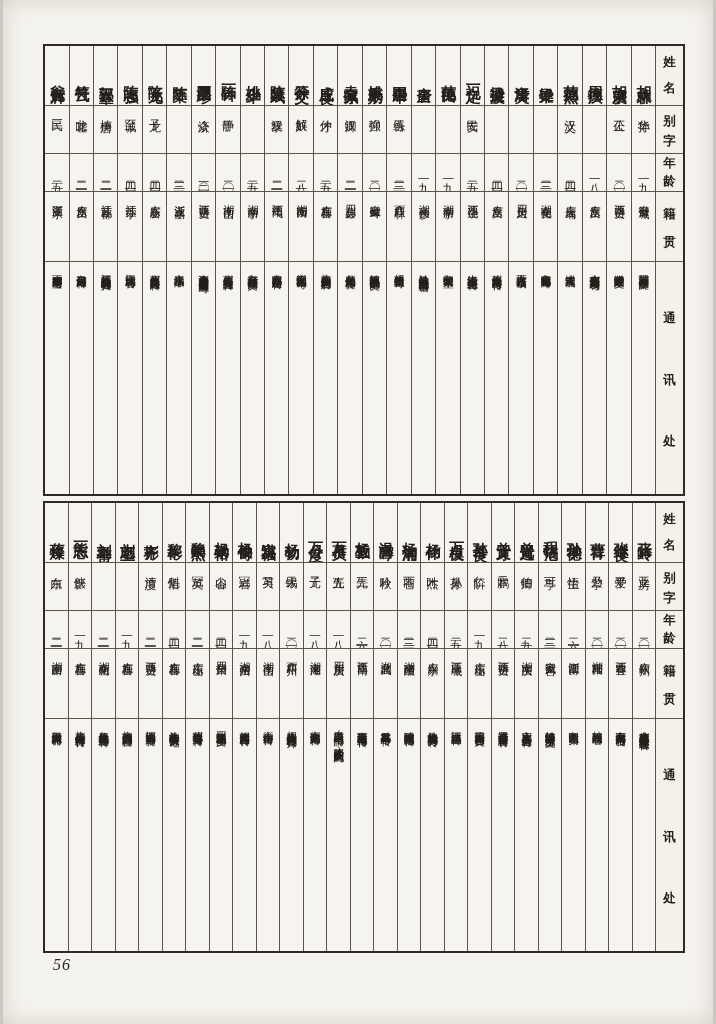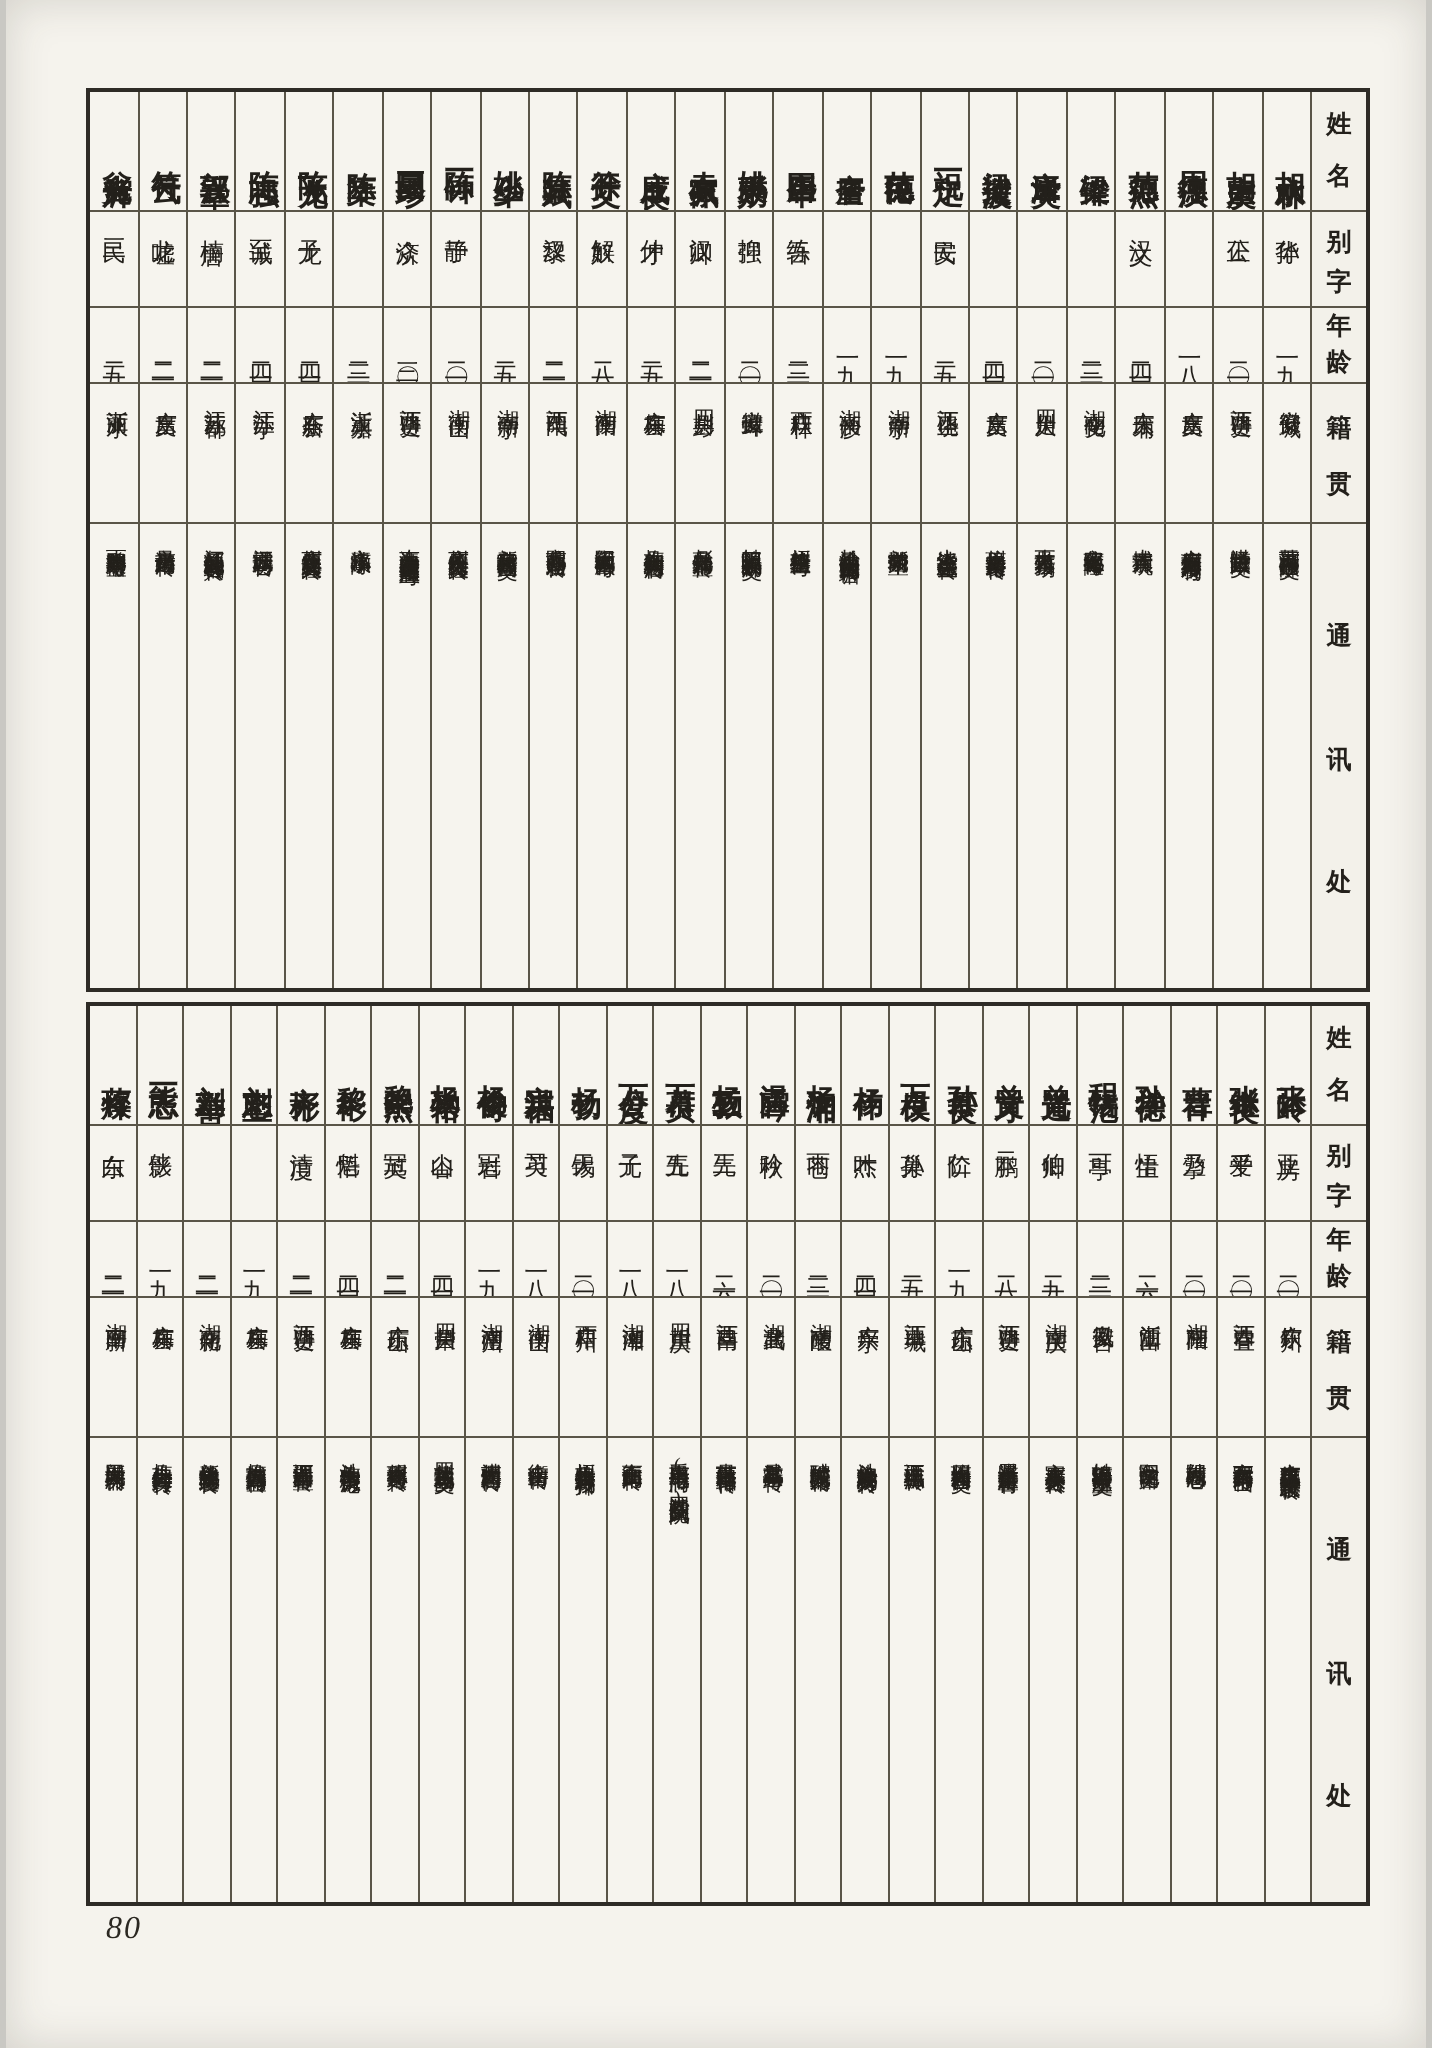--- a/index.html
+++ b/index.html
@@ -1007,15 +1007,15 @@
             <div class="vtext t-origin">湖南新田</div>
           </div>
           <div class="cell c-addr">
             <div class="vtext t-addr">新田城内天庆斋转</div>
           </div>
         </div>
       </div>
 
   </div>
 
-  <div class="pageno">80</div>
+  <div class="pageno">56</div>
 
 </div>
 
 </body></html>

